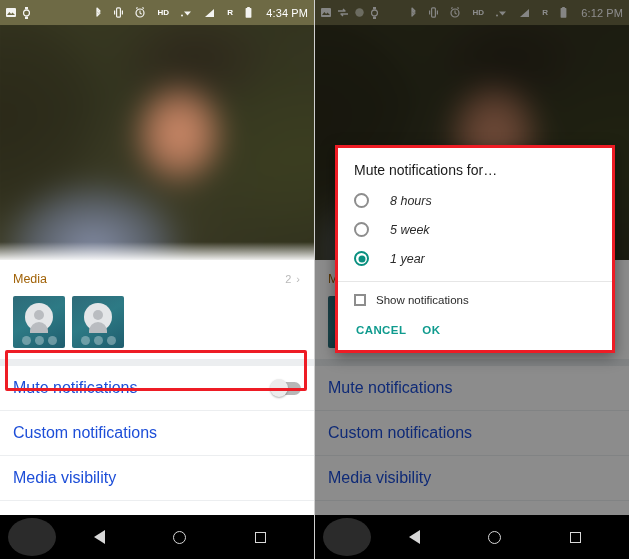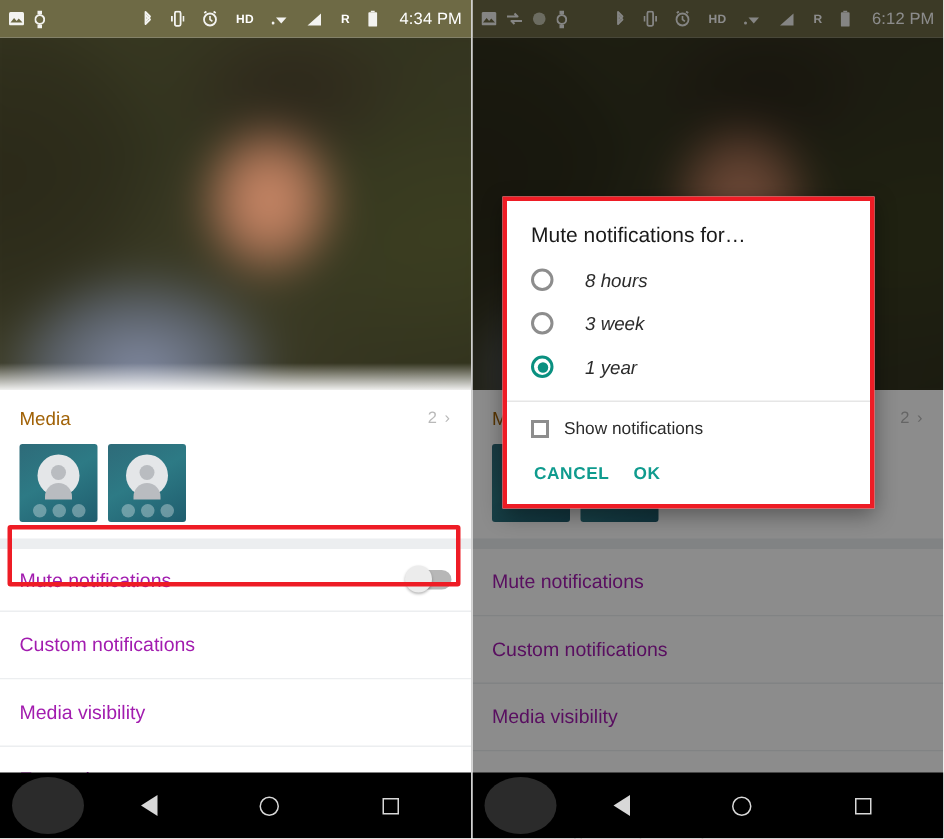--- a/index.html
+++ b/index.html
@@ -64,36 +64,36 @@
     box-shadow: 0 12px 0 -1px #b9bcc0, 0 0 0 0 #b9bcc0;
   }
   .thumb .av .body { position:absolute; left:50%; bottom:-2px; transform:translateX(-50%);
     width:18px; height:11px; border-radius: 9px 9px 0 0; background:#b9bcc0; }
   .thumb .ctrls { position:absolute; left:0; right:0; bottom:3px; display:flex; justify-content:center; gap:4px; }
   .thumb .ctrls i { width:9px; height:9px; border-radius:50%; background: rgba(255,255,255,.33); display:block; }
 
   .divider-band { height: 7px; background:#eceef0; }
 
   .list-item { position: relative; padding: 13px 13px 13px; border-bottom: 1px solid #eceef0; background:#fff; }
-  .list-item .lbl { font-size: 13px; color:#a21caf; }
+  .list-item .lbl { font-size: 16px; color:#1d4ed8; }
   .list-item .sub { font-size: 10.5px; color:#9b9b9b; line-height: 1.35; margin-top: 2px; padding-right: 30px; }
   .row-flex { display:flex; align-items:center; }
 
   .switch { margin-left:auto; width:29px; height:13px; border-radius:7px; background:#b7b7b7; position:relative; }
   .switch .knob { position:absolute; left:-2px; top:-3px; width:18px; height:18px; border-radius:50%;
      background:#ececec; box-shadow: 0 1px 2px rgba(0,0,0,.3); }
 
   .lock { position:absolute; right:13px; top:50%; transform: translateY(-50%); }
 
   .hl-box { position:absolute; border: 3px solid #ee1c25; border-radius: 2px; pointer-events:none; z-index: 9; }
 
   
   .dim { position:absolute; inset:0; background: rgba(0,0,0,.45); z-index: 7; }
   .dialog {
-    position: absolute; left: 20px; top: 131px; width: 248px;
+    position: absolute; left: 20px; top: 145px; width: 280px;
     background:#fff; border: 3px solid #ee1c25; z-index: 8;
     box-shadow: 0 4px 14px rgba(0,0,0,.4);
   }
   .dlg-title { font-size: 14px; color:#1a1a1a; padding: 14px 16px 8px; }
   .opt { display:flex; align-items:center; padding: 7px 16px; font-style: italic; }
   .radio { width:15px; height:15px; border-radius:50%; border:2px solid #8d8d8d; position:relative; flex:0 0 auto; }
   .radio.on { border-color:#0a9080; }
   .radio.on:after { content:""; position:absolute; left:50%; top:50%; transform:translate(-50%,-50%);
      width:7px; height:7px; border-radius:50%; background:#0a9080; }
   .opt .otxt { margin-left: 21px; font-size: 12.5px; color:#2b2b2b; }
@@ -377,21 +377,21 @@
 
     <div class="dialog">
       <div class="dlg-title">Mute notifications for…</div>
 
       <div class="opt">
         <span class="radio"></span>
         <span class="otxt">8 hours</span>
       </div>
       <div class="opt">
         <span class="radio"></span>
-        <span class="otxt">3 week</span>
+        <span class="otxt">5 week</span>
       </div>
       <div class="opt">
         <span class="radio on"></span>
         <span class="otxt">1 year</span>
       </div>
 
       <div class="dlg-sep"></div>
 
       <div class="chk-row">
         <span class="checkbox"></span>

